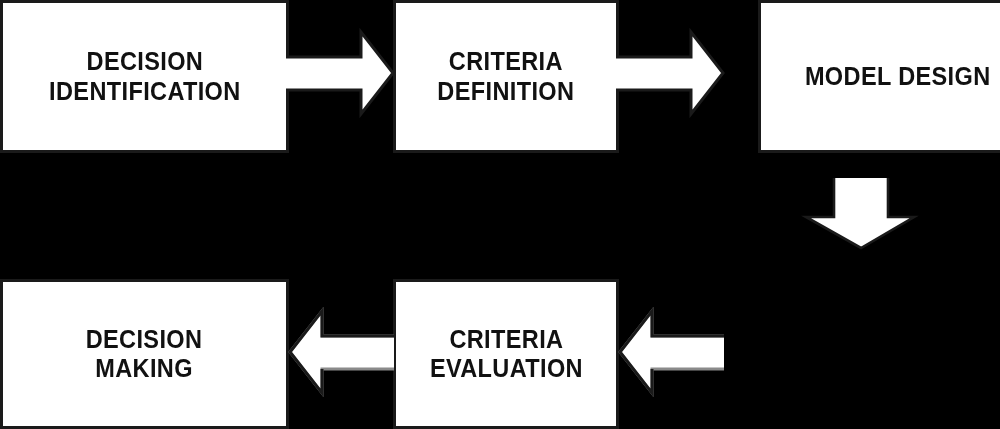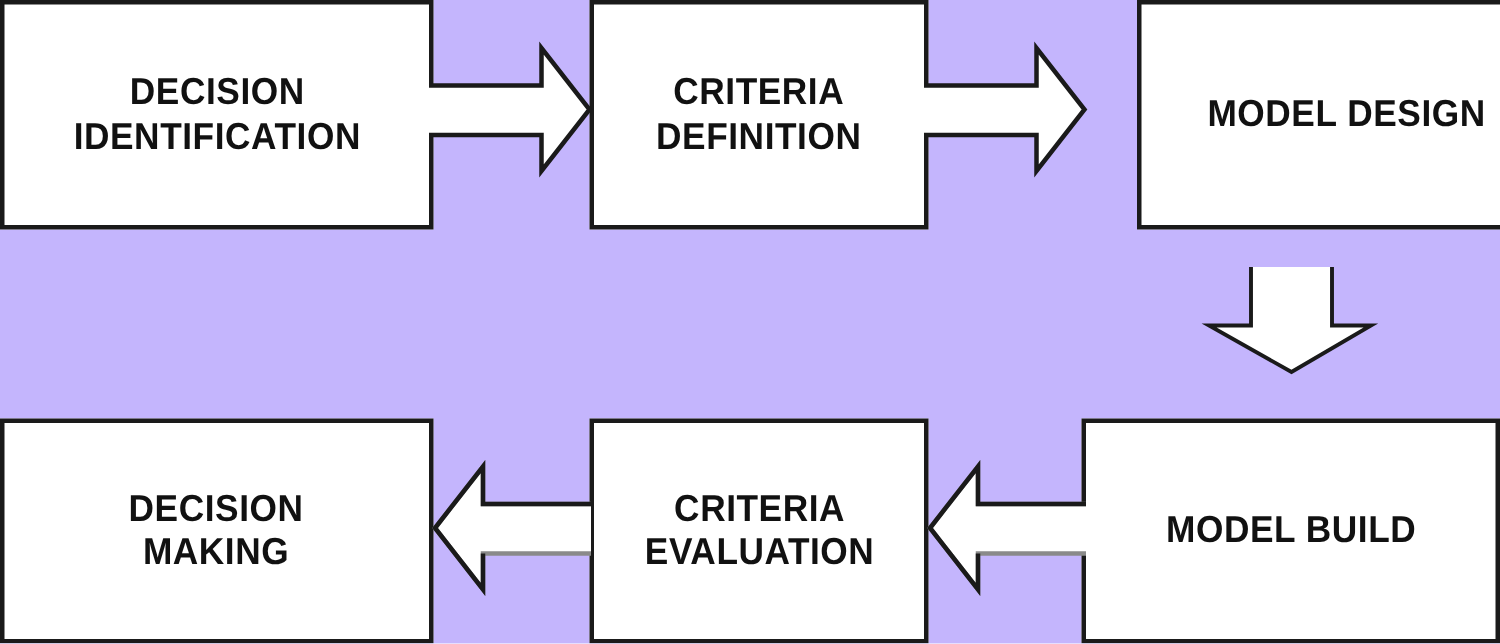--- a/index.html
+++ b/index.html
@@ -7,21 +7,21 @@
     padding: 0;
     background: #ffffff;
   }
   body {
     font-family: "Liberation Sans", sans-serif;
   }
   #canvas {
     position: relative;
     width: 1000px;
     height: 429px;
-    background: #c4b5fd;
+    background: #000000;
     overflow: hidden;
   }
   .node {
     position: absolute;
     box-sizing: border-box;
     border: 3px solid #1a1a1a;
     background: #ffffff;
     display: flex;
     align-items: center;
     justify-content: center;
@@ -68,23 +68,20 @@
   <div class="node" style="left:0px; top:279px; width:289px; height:150px;">
     <div class="node-label">DECISION
 MAKING</div>
   </div>
 
   <div class="node" style="left:393px; top:279px; width:226px; height:150px;">
     <div class="node-label">CRITERIA
 EVALUATION</div>
   </div>
 
-  <div class="node" style="left:721px; top:279px; width:279px; height:150px;">
-    <div class="node-label">MODEL BUILD</div>
-  </div>
 
   <div class="connector" style="left:286px; top:24px; width:110px; height:100px;">
     <svg width="110" height="100" viewBox="0 0 110 100">
       <path d="M 0,33 L 75,33 L 75,8 L 107,49 L 75,90 L 75,66 L 0,66" fill="#ffffff" stroke="#1a1a1a" stroke-width="3" stroke-linejoin="miter" stroke-linecap="butt"></path>
     </svg>
   </div>
 
   <div class="connector" style="left:616px; top:24px; width:110px; height:100px;">
     <svg width="110" height="100" viewBox="0 0 110 100">
       <path d="M 0,33 L 75,33 L 75,8 L 107,49 L 75,90 L 75,66 L 0,66" fill="#ffffff" stroke="#1a1a1a" stroke-width="3" stroke-linejoin="miter" stroke-linecap="butt"></path>

